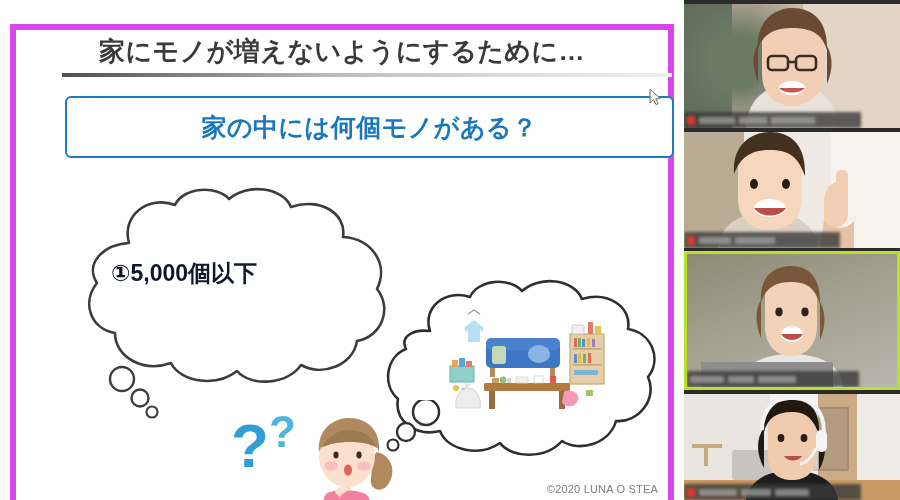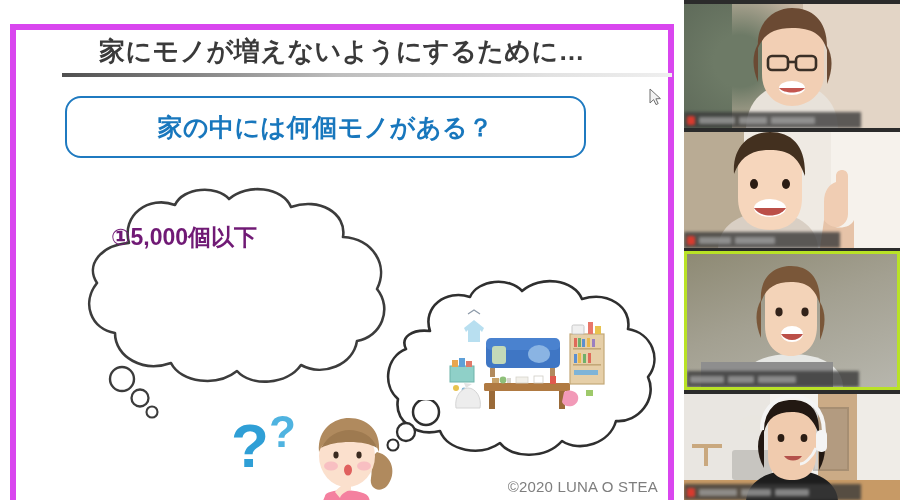--- a/index.html
+++ b/index.html
@@ -53,23 +53,23 @@
     position: absolute;
     left: 46px; top: 43px;
     width: 610px; height: 4px;
     background: linear-gradient(to right, #4f4f4f 0%, #6d6d6d 12%, #bdbdbd 45%, #e2e2e2 80%, #efefef 100%);
   }
 
   
   #question-box {
     position: absolute;
     left: 49px; top: 66px;
-    width: 521px; height: 62px;
+    width: 609px; height: 62px;
     border: 2.5px solid #1f7ac0;
-    border-radius: 16px;
+    border-radius: 6px;
     background: #ffffff;
     display: flex;
     align-items: center;
     justify-content: center;
   }
   #question-text {
     font-size: 25px;
     font-weight: bold;
     color: #1877bd;
     letter-spacing: 0.5px;
@@ -81,41 +81,42 @@
   #cloud-left svg { display: block; width: 100%; height: 100%; }
 
   #options-list {
     position: absolute;
     left: 95px; top: 192px;
     width: 250px;
   }
   .option-row {
     font-size: 23px;
     font-weight: bold;
-    color: #701a75;
+    color: #0f172a;
     line-height: 30px;
     white-space: nowrap;
+    margin-top: 36px;
   }
 
   
   #qmarks { position: absolute; left: 215px; top: 375px; width: 110px; height: 90px; }
 
   
   #girl { position: absolute; left: 275px; top: 370px; width: 110px; height: 125px; }
 
   
   #cloud-right { position: absolute; left: 370px; top: 245px; width: 270px; height: 185px; }
   #cloud-right svg { display: block; width: 100%; height: 100%; }
   #room-scene { position: absolute; left: 430px; top: 278px; width: 175px; height: 110px; }
 
   
   #copyright {
     position: absolute;
     right: 10px; bottom: 5px;
-    font-size: 15px;
+    font-size: 11px;
     color: #7e7e7e;
     letter-spacing: 0.2px;
   }
 
   
   #cursor { position: absolute; left: 633px; top: 58px; width: 13px; height: 18px; }
 
   
   #video-panel {
     position: absolute;

